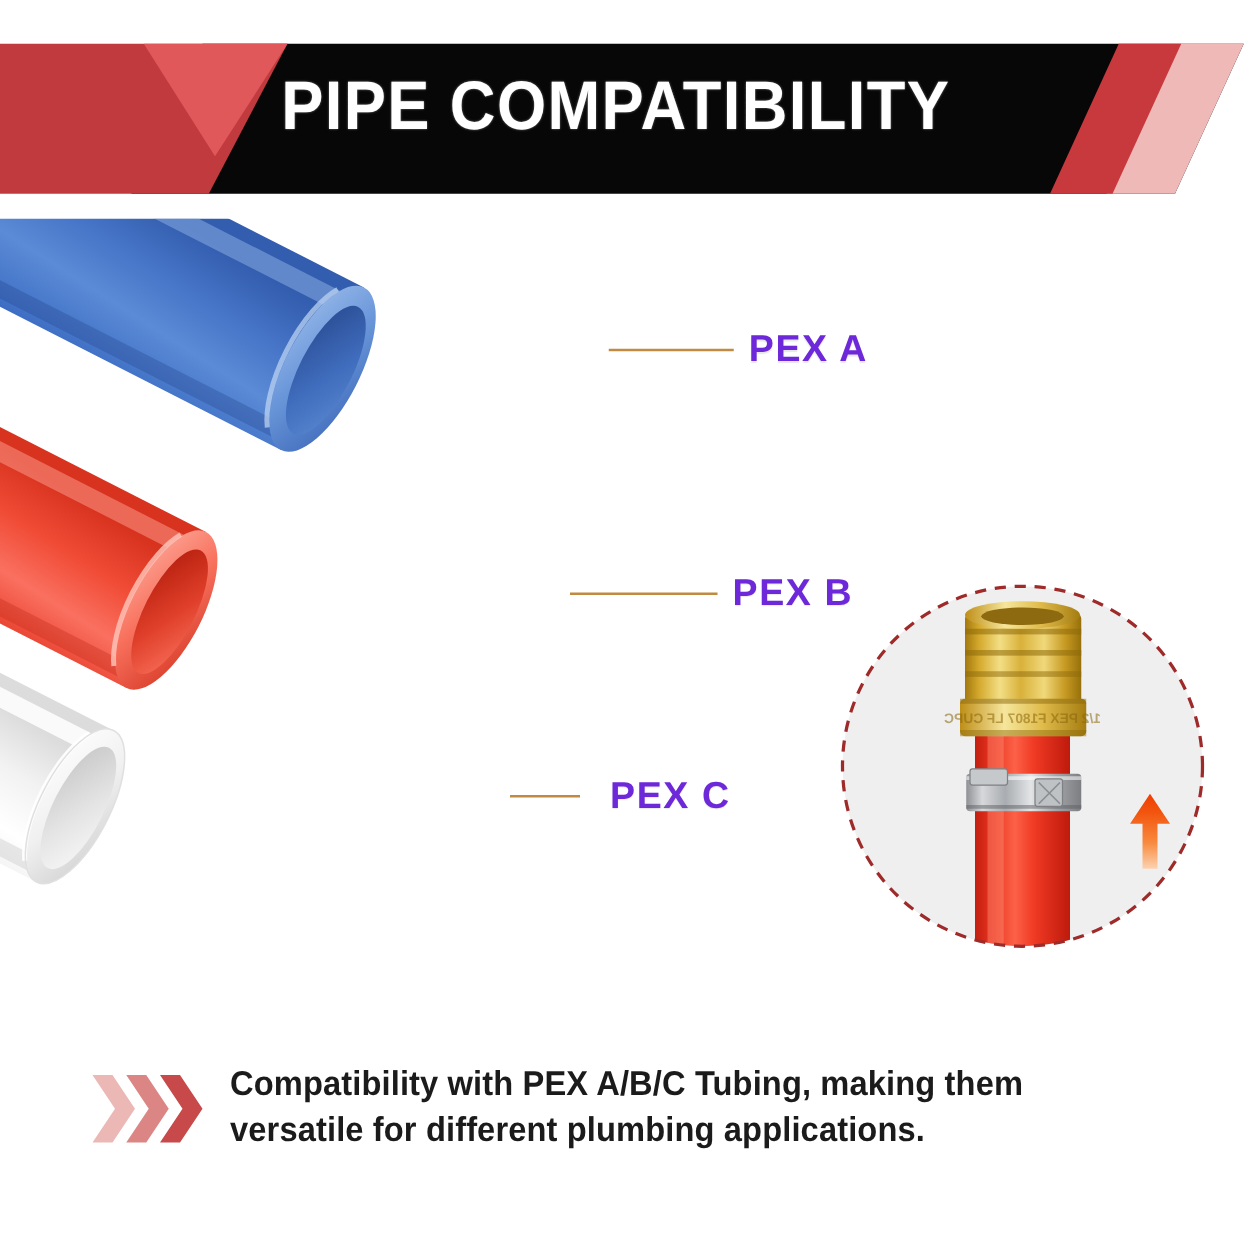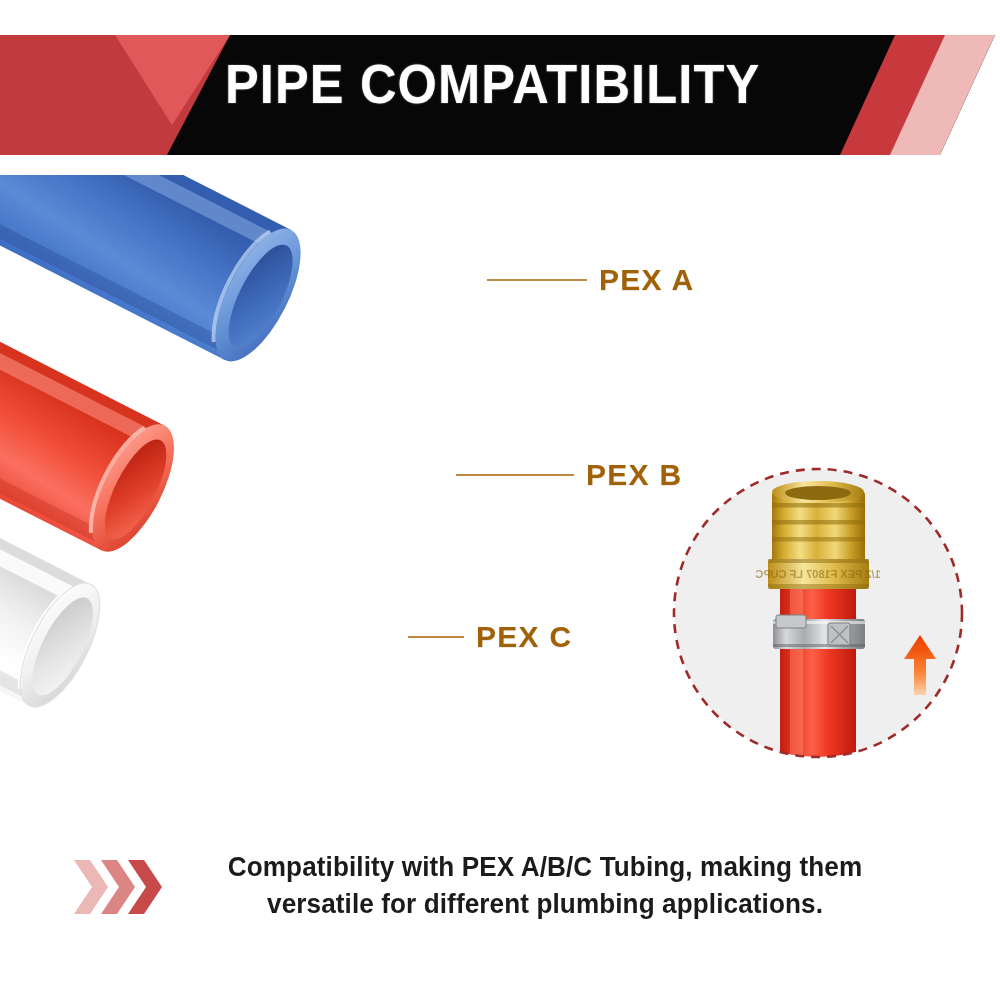--- a/index.html
+++ b/index.html
@@ -9,21 +9,20 @@
   }
   body {
     font-family: "Liberation Sans", sans-serif;
   }
   #page {
     position: relative;
     width: 1000px;
     height: 1000px;
     background: #ffffff;
     overflow: hidden;
-    text-align: center;
   }
 
   
   #header-banner {
     position: absolute;
     left: 0;
     top: 0;
     width: 1000px;
     height: 175px;
   }
@@ -72,34 +71,34 @@
     display: flex;
     align-items: center;
     height: 40px;
   }
   .callout .leader {
     height: 2px;
     background: #c08a43;
     flex: none;
   }
   .callout .lbl {
-    color: #a16207;
+    color: #6d28d9;
     font-family: "Liberation Sans", sans-serif;
     font-weight: bold;
     font-size: 30px;
     letter-spacing: 1.3px;
     white-space: nowrap;
     margin-left: 12px;
     text-shadow: 0 1px 1px rgba(0,0,0,0.10);
   }
   #callout-pex-a { left: 487px; top: 260px; }
   #callout-pex-a .leader { width: 100px; }
   #callout-pex-b { left: 456px; top: 455px; }
   #callout-pex-b .leader { width: 118px; }
-  #callout-pex-c { left: 408px; top: 617px; }
+  #callout-pex-c { left: 408px; top: 617px; gap: 12px; }
   #callout-pex-c .leader { width: 56px; }
 
   
   #detail-circle {
     position: absolute;
     left: 668px;
     top: 463px;
     width: 300px;
     height: 300px;
   }

